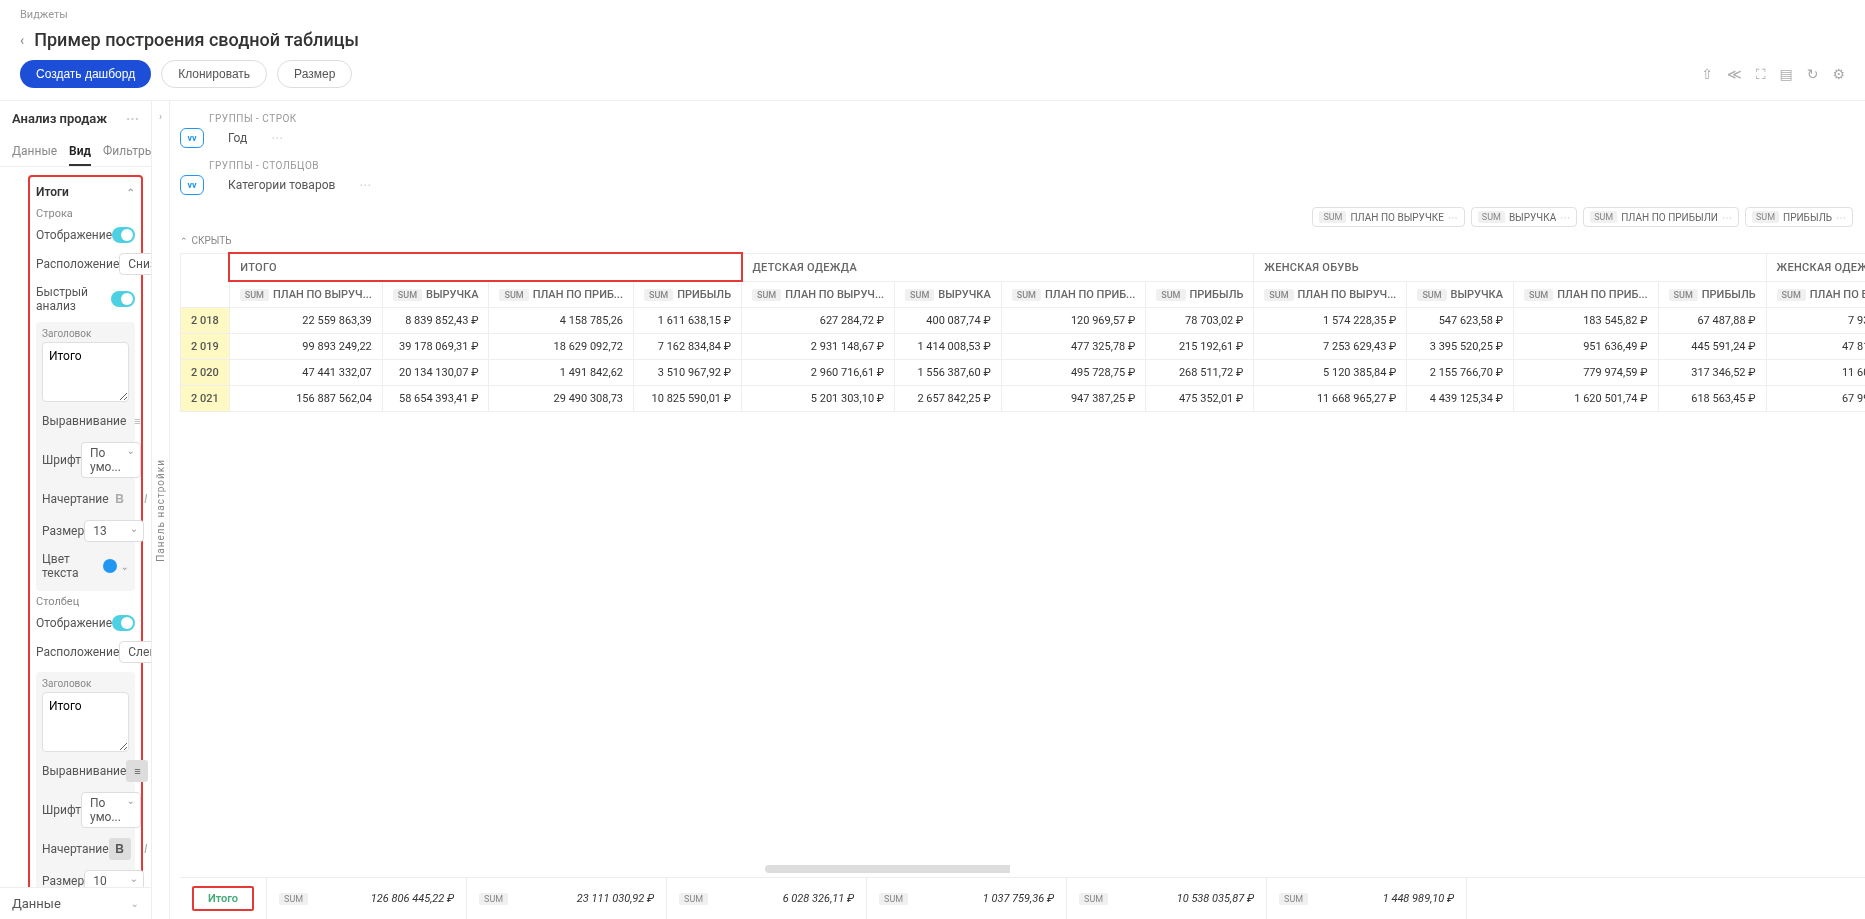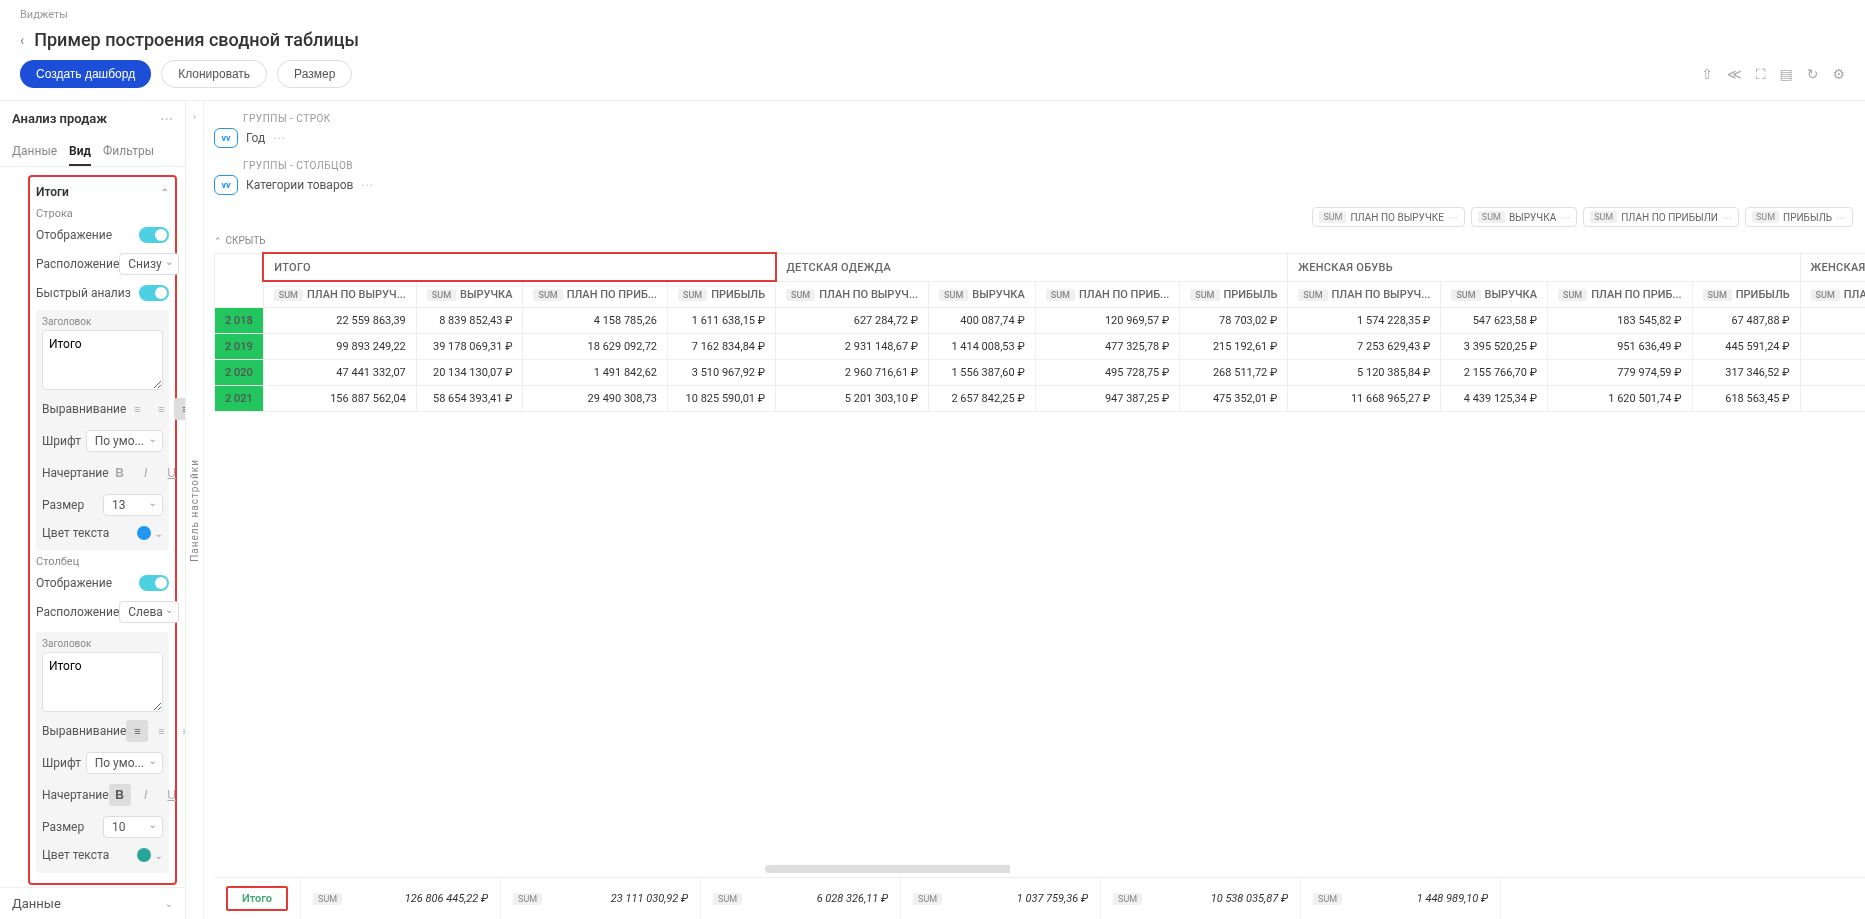--- a/index.html
+++ b/index.html
@@ -9,21 +9,21 @@
 .widgets-label { color: #999; font-size: 11px; }
 .title-row { display: flex; align-items: center; gap: 10px; padding: 4px 20px 10px; }
 .back-chevron { color: #888; font-size: 14px; cursor: pointer; }
 .page-title { font-size: 18px; font-weight: 500; color: #333; }
 .toolbar-row { display: flex; align-items: center; gap: 10px; padding: 0 20px 12px; }
 .btn-primary { background: #1d4ed8; color: #fff; border: none; border-radius: 16px; padding: 7px 16px; font-size: 12px; cursor: pointer; }
 .btn-secondary { background: #fff; color: #555; border: 1px solid #ddd; border-radius: 16px; padding: 6px 16px; font-size: 12px; cursor: pointer; }
 .toolbar-icons { margin-left: auto; display: flex; gap: 14px; color: #aaa; }
 .toolbar-icons span { cursor: pointer; font-size: 14px; }
 .main-split { display: flex; flex: 1; overflow: hidden; border-top: 1px solid #eee; }
-.sidebar { width: 186px; border-right: 1px solid #eee; display: flex; flex-direction: column; overflow: hidden; }
+.sidebar { width: 152px; border-right: 1px solid #eee; display: flex; flex-direction: column; overflow: hidden; }
 .sidebar-header { padding: 10px 12px 6px; font-weight: 600; font-size: 13px; }
 .sidebar-tabs { display: flex; gap: 12px; padding: 6px 12px 0; border-bottom: 1px solid #eee; font-size: 12px; }
 .sidebar-tab { padding: 6px 0; color: #888; cursor: pointer; border-bottom: 2px solid transparent; }
 .sidebar-tab.active { color: #222; border-bottom-color: #333; font-weight: 600; }
 .sidebar-body { padding: 8px; overflow-y: auto; flex: 1; margin-left: 20px; }
 .sidebar-panel { border: 2px solid #e53935; border-radius: 4px; padding: 6px; }
 .panel-heading { display: flex; justify-content: space-between; align-items: center; font-weight: 600; padding: 2px 0 4px; }
 .panel-heading .chevron { color: #aaa; font-size: 10px; }
 .panel-sub { color: #888; font-size: 11px; margin: 4px 0 2px; }
 .prop-row { display: flex; align-items: center; justify-content: space-between; padding: 5px 0; font-size: 12px; }
@@ -48,21 +48,21 @@
 .sidebar-footer { padding: 8px 12px; border-top:1px solid #eee; font-size:13px; color:#555; display:flex; align-items:center; justify-content:space-between;}
 .sidebar-footer .chevron{color:#aaa;font-size:10px;}
 
 .vertical-handle { width:18px; border-right:1px solid #eee; display:flex; align-items:center; justify-content:center; position:relative; }
 .vertical-handle .label { writing-mode: vertical-rl; transform: rotate(180deg); font-size:10px; color:#888; letter-spacing:1px; }
 .vertical-handle .chev { position:absolute; top:10px; color:#aaa; font-size:10px;}
 
 .content { flex:1; display:flex; flex-direction:column; overflow:hidden; padding: 8px 0 0 10px; }
 .groups-row { padding: 4px 0 8px; }
 .groups-label { font-size:10px; color:#999; letter-spacing:0.5px; text-transform:uppercase;padding-left:29px; }
-.group-chip { display:flex; align-items:center; gap:8px; margin-top:4px; }
+.group-chip { display:flex; align-items:center; gap:24px; margin-top:4px; }
 .chip-handle { width:24px; height:20px; border:1.5px solid #2196f3; border-radius:6px; display:flex; align-items:center; justify-content:center; color:#2196f3; font-size:9px; cursor:pointer; font-weight:bold; }
 .chip-text { font-size:12px; color:#555; }
 .chip-dots { color:#ccc; font-size:12px; cursor:pointer; }
 
 .field-chips { display:flex; gap:6px; justify-content:flex-end; padding: 4px 12px 6px 0; }
 .field-chip { border:1px solid #e0e0e0; border-radius:4px; padding:3px 6px; display:flex; align-items:center; gap:4px; font-size:10px; color:#666; }
 .field-chip .sum { background:#f0f0f0; padding:1px 4px; border-radius:2px; font-size:9px; color:#888; }
 .field-chip .dots { color:#ccc; cursor:pointer; }
 
 .hide-row{ padding:2px 0 6px; display:flex; align-items:center; gap:4px; font-size:10px; color:#888; cursor:pointer;}
@@ -72,21 +72,21 @@
 .pivot-table { border-collapse:collapse; font-size:11px; min-width:1540px; }
 .pivot-table th, .pivot-table td { border:1px solid #eee; padding:6px 10px; white-space:nowrap; }
 .pivot-table th { font-weight:500; color:#666; text-align:left; background:#fff; }
 .row-head { text-align:right; font-weight:500; color:#555; width:70px;}
 .cat-head { height:28px; font-size:11px; color:#666; letter-spacing:0.3px;}
 .sum-head { height:20px; }
 .sum-badge { background:#f0f0f0; padding:1px 5px; border-radius:2px; font-size:9px; color:#888; margin-right:4px;}
 .num { text-align:right; font-variant-numeric: tabular-nums; }
 .rub::after { content:' ₽'; }
 .itogo-highlight { border:2px solid #e53935 !important; }
-.row-label { background:#22c55e; }
+.row-label { background:#fef9c3; }
 
 .footer-totals { display:flex; border-top:1px solid #eee; align-items:stretch; }
 .footer-cell { border-right:1px solid #eee; padding:8px 12px; font-size:11px; display:flex; align-items:center; min-width:200px; }
 .footer-cell.first { min-width:70px; justify-content:flex-end; }
 .footer-itogo { border:2px solid #e53935; border-radius:2px; padding:4px 14px; color:#4a7; font-weight:600; font-size:11px; }
 .footer-val { margin-left:auto; font-variant-numeric:tabular-nums;font-style:italic; }
 
 .hscroll-hint{height:8px;background:linear-gradient(to right,#ddd 0%,#ddd 35%,transparent 35%);margin:0 0 4px;border-radius:4px;width:700px;margin-left:auto;margin-right:400px;}
 </style>
 </head>

